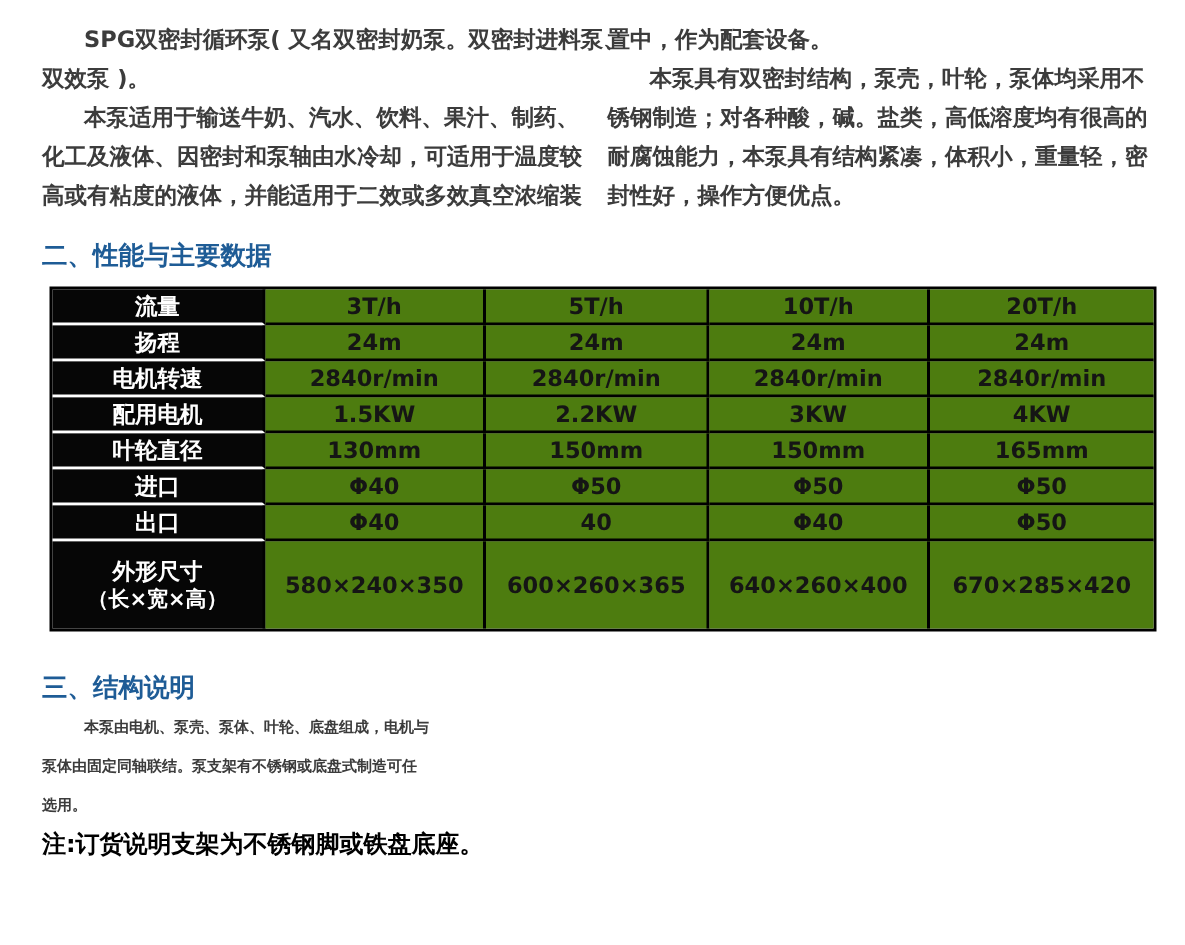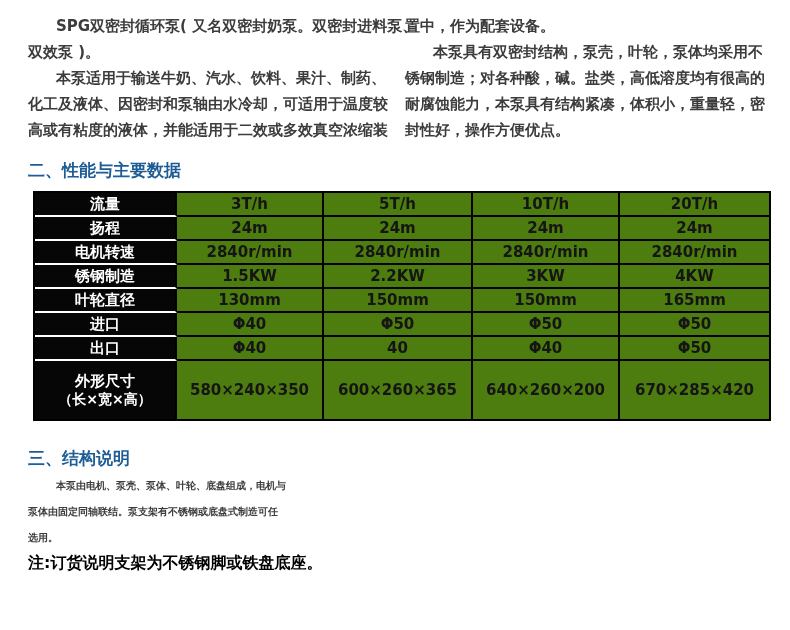--- a/index.html
+++ b/index.html
@@ -141,21 +141,21 @@
       <td>24m</td>
     </tr>
     <tr class="normal">
       <th>电机转速</th>
       <td>2840r/min</td>
       <td>2840r/min</td>
       <td>2840r/min</td>
       <td>2840r/min</td>
     </tr>
     <tr class="normal">
-      <th>锈钢制造</th>
+      <th>配用电机</th>
       <td>1.5KW</td>
       <td>2.2KW</td>
       <td>3KW</td>
       <td>4KW</td>
     </tr>
     <tr class="normal">
       <th>叶轮直径</th>
       <td>130mm</td>
       <td>150mm</td>
       <td>150mm</td>
@@ -175,21 +175,21 @@
       <td>Φ40</td>
       <td>Φ50</td>
     </tr>
     <tr class="tall">
       <th>
         <div>外形尺寸</div>
         <div class="label-line2">（长×宽×高）</div>
       </th>
       <td>580×240×350</td>
       <td>600×260×365</td>
-      <td>640×260×200</td>
+      <td>640×260×400</td>
       <td>670×285×420</td>
     </tr>
   </tbody>
     </table>
 
   <div class="sec-heading structure">三、结构说明</div>
 
   <div class="structure-text">
     <div class="text-line indent">本泵由电机、泵壳、泵体、叶轮、底盘组成，电机与</div>
     <div class="text-line">泵体由固定同轴联结。泵支架有不锈钢或底盘式制造可任</div>

